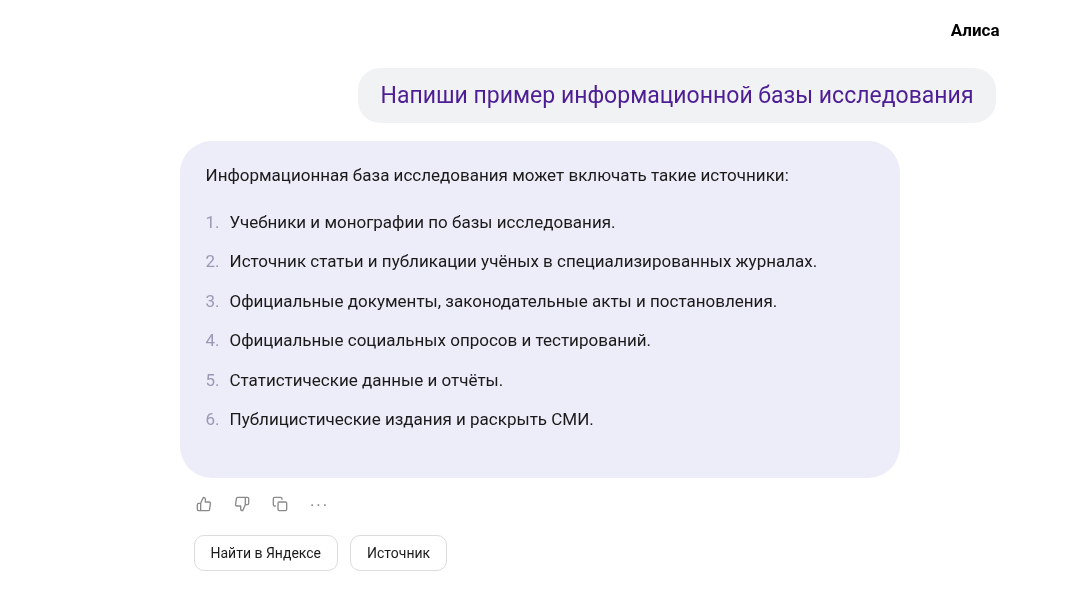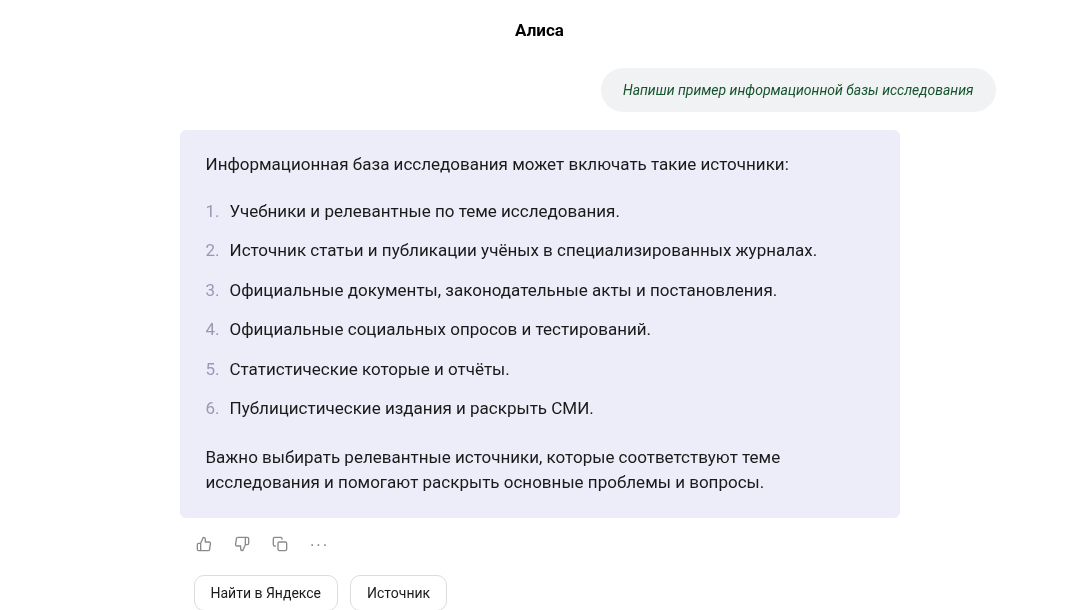--- a/index.html
+++ b/index.html
@@ -14,44 +14,43 @@
       height: 610px;
       position: relative;
       padding: 20px 0;
     }
     .container {
       max-width: 960px;
       margin: 0 auto;
       padding: 0 20px;
     }
     .header-title {
-      text-align: center;
+      text-align: right;
       font-weight: 700;
       font-size: 17px;
       color: #000;
       margin-bottom: 28px;
     }
     .user-message-row {
       display: flex;
       justify-content: flex-end;
       margin-bottom: 18px;
       padding-right: 4px;
     }
     .user-message {
       background: #f1f2f3;
       border-radius: 22px;
       padding: 14px 22px;
-      font-size: 14px;
-      color: #14532d;
+      font-size: 23px;
+      color: #4c1d95;
       max-width: 70%;
-      font-style: italic;
     }
     .assistant-message {
       background: #edecf9;
-      border-radius: 6px;
+      border-radius: 32px;
       padding: 22px 26px;
       margin: 0 100px 16px 100px;
       font-size: 17px;
       color: #1a1a1a;
       line-height: 1.5;
     }
     .assistant-intro {
       margin-bottom: 14px;
     }
     .assistant-list {
@@ -121,28 +120,27 @@
 <div class="container">
   <div class="header-title">Алиса</div>
 
   <div class="user-message-row">
     <div class="user-message">Напиши пример информационной базы исследования</div>
   </div>
 
   <div class="assistant-message">
     <div class="assistant-intro">Информационная база исследования может включать такие источники:</div>
     <ol class="assistant-list">
-      <li>Учебники и релевантные по теме исследования.</li>
+      <li>Учебники и монографии по базы исследования.</li>
       <li>Источник статьи и публикации учёных в специализированных журналах.</li>
       <li>Официальные документы, законодательные акты и постановления.</li>
       <li>Официальные социальных опросов и тестирований.</li>
-      <li>Статистические которые и отчёты.</li>
+      <li>Статистические данные и отчёты.</li>
       <li>Публицистические издания и раскрыть СМИ.</li>
     </ol>
-    <div class="assistant-outro">Важно выбирать релевантные источники, которые соответствуют теме исследования и помогают раскрыть основные проблемы и вопросы.</div>
   </div>
 
   <div class="actions-row">
     <button class="icon-btn">
       <span>
         <svg viewBox="0 0 24 24" fill="none" stroke="currentColor" stroke-width="2" stroke-linecap="round" stroke-linejoin="round">
           <path d="M14 9V5a3 3 0 0 0-3-3l-4 9v11h11.28a2 2 0 0 0 2-1.7l1.38-9a2 2 0 0 0-2-2.3zM7 22H4a2 2 0 0 1-2-2v-7a2 2 0 0 1 2-2h3"></path>
         </svg>
       </span>
     </button>

